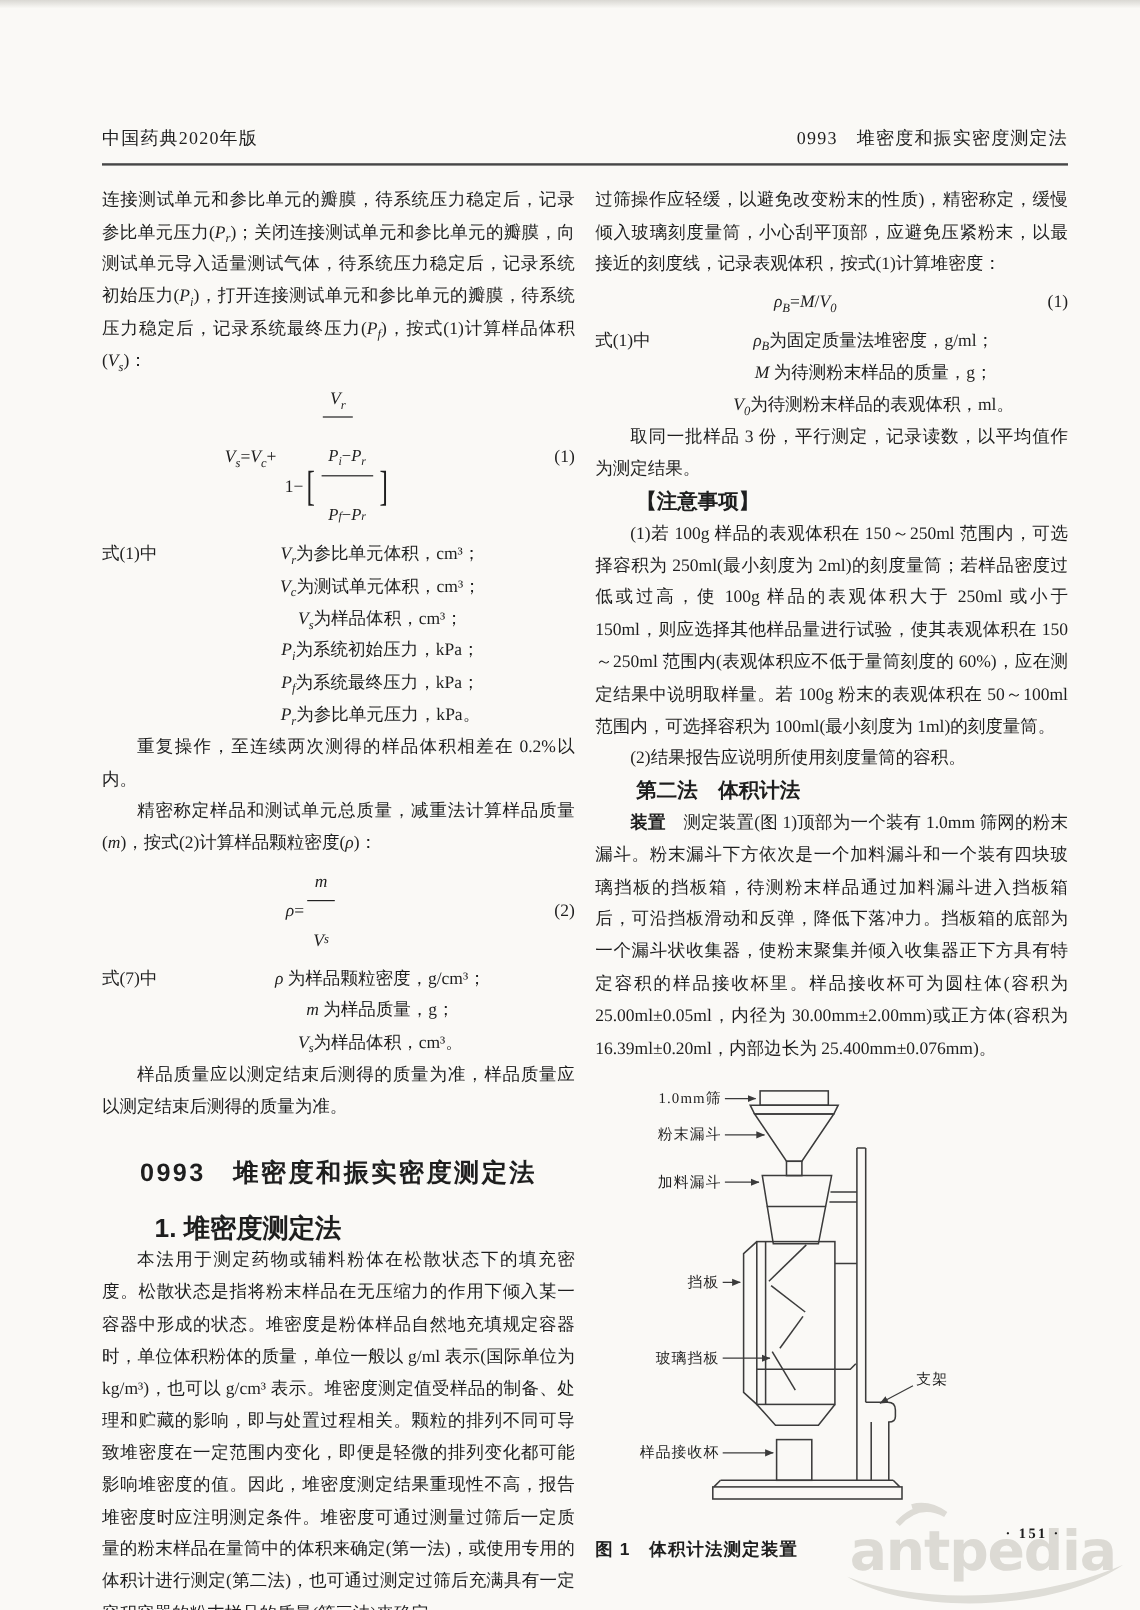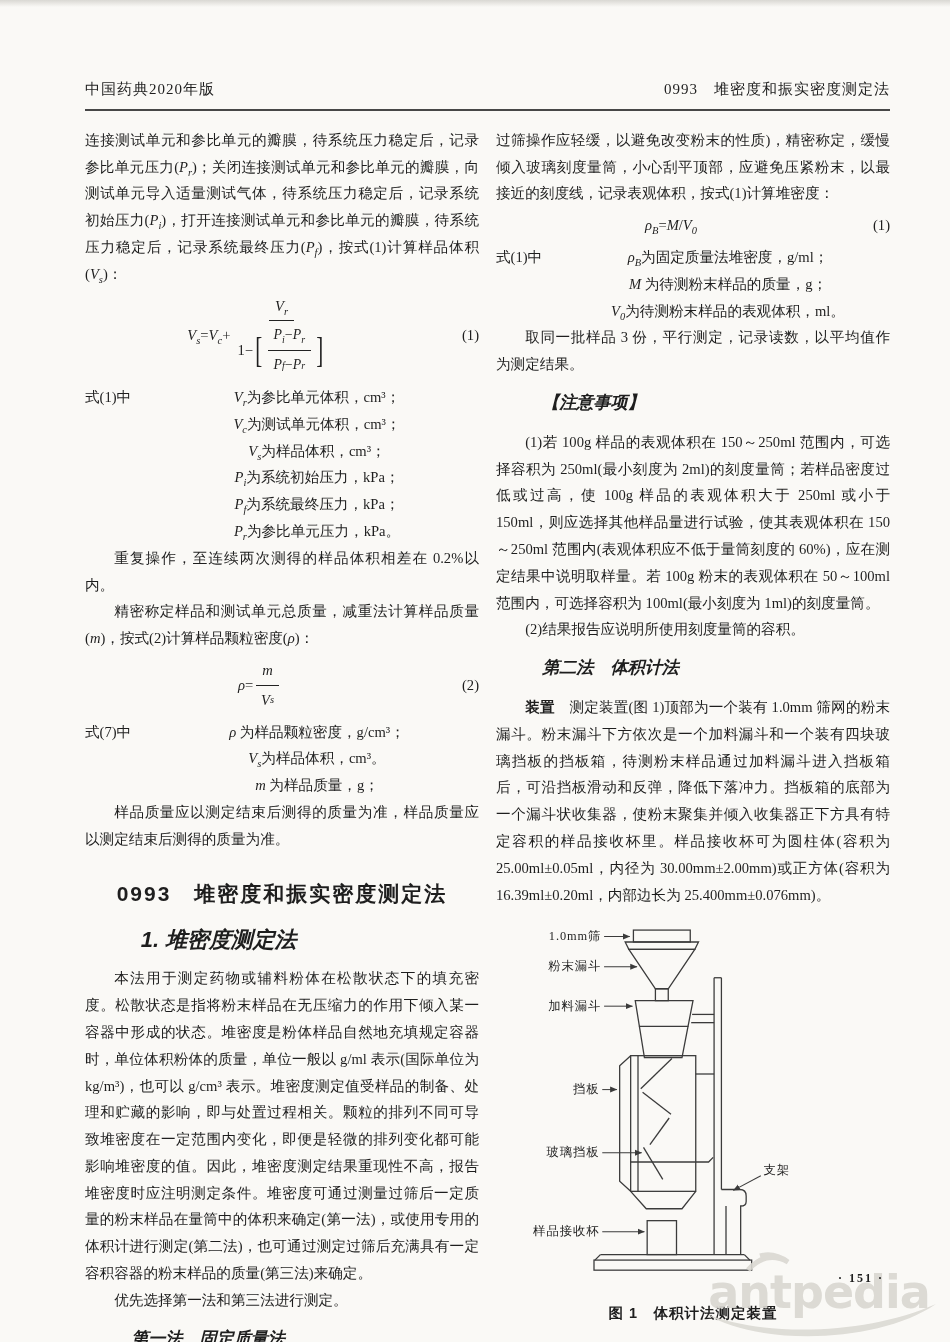--- a/index.html
+++ b/index.html
@@ -15,57 +15,57 @@
     overflow:hidden;
   }
   .page::before{
     content:"";position:absolute;left:0;top:0;right:0;height:7px;
     background:linear-gradient(180deg,rgba(185,183,176,.5),rgba(185,183,176,0));
     pointer-events:none;
   }
   .inner{margin:0 60px 0 85px;}
   header.doc-header{
     display:flex;justify-content:space-between;align-items:flex-end;
-    padding-top:76px;
+    padding-top:103px;
     font-size:15px;letter-spacing:1px;
   }
   .rule{border-top:2px solid #474747;margin-top:6px;}
   .columns{display:flex;gap:17px;margin-top:16px;}
   .col{width:394px;flex:none;text-align:justify;}
   p{margin:0;text-indent:2em;}
   p.cont{text-indent:0;}
   p sub,.math sub{font-style:italic;}
   sub{font-size:.72em;line-height:0;}
   i{font-family:"Liberation Serif","DejaVu Serif",serif;}
   
   .eq-row{display:flex;align-items:center;margin:5px 0;}
   .eq-body{flex:1;display:flex;justify-content:center;align-items:center;text-indent:0;}
   .eq-num{width:44px;text-align:right;flex:none;}
-  .frac{display:inline-flex;flex-direction:column;align-items:center;margin:0 3px;text-align:center;}
+  .frac{display:inline-flex;flex-direction:column;align-items:center;margin:0 3px;text-align:center;gap:19px;}
   .frac>.num{border-bottom:1.3px solid #222;padding:0 6px 1px;}
   .frac>.den{padding:1px 4px 0;display:flex;align-items:center;}
   .frac.inner{font-size:.95em;}
   .bbr{font-size:2.4em;font-weight:300;line-height:.85;display:inline-block;transform:scaleX(.6);font-style:normal;}
   
   .def-row{display:flex;text-align:left;}
   .def-prefix{width:70px;flex:none;}
   .def-body{flex:1;text-align:center;}
   
   .sec-title{
     font-family:"Liberation Sans","DejaVu Sans",sans-serif;
     font-size:21px;font-weight:700;text-align:center;
     letter-spacing:2px;margin:26px 0 18px;line-height:30px;text-indent:0;
   }
   .h-bold{
     font-family:"Liberation Sans","DejaVu Sans",sans-serif;
-    font-weight:700;text-indent:2em;margin:12px;font-style:italic;
+    font-weight:700;text-indent:2em;margin:0;
   }
   .lead{font-family:"Liberation Sans","DejaVu Sans",sans-serif;font-weight:700;}
   
-  figure.apparatus-figure{margin:10px 0 0;text-align:center;}
+  figure.apparatus-figure{margin:10px 0 0;}
   figure.apparatus-figure svg{display:block;margin:0 auto;}
   figcaption{
     font-family:"Liberation Sans","DejaVu Sans",sans-serif;
     font-weight:700;font-size:14.5px;margin-top:4px;letter-spacing:1px;
   }
   .fig-label{font-size:13.5px;fill:#1e1e1e;letter-spacing:1px;}
   
   .page-num{
     position:absolute;right:66px;bottom:50px;
     font-size:12px;font-weight:700;letter-spacing:2px;
@@ -151,25 +151,25 @@
           <span class="eq-num">(2)</span>
         </div>
 
         <div class="def-block">
           <div class="def-row">
               <span class="def-prefix">式(7)中</span>
               <span class="def-body math"><i>ρ</i> 为样品颗粒密度，g/cm³；</span>
             </div>
           <div class="def-row">
               <span class="def-prefix"></span>
+              <span class="def-body math"><i>m</i> 为样品质量，g；</span>
+            </div>
+          <div class="def-row">
+              <span class="def-prefix"></span>
               <span class="def-body math"><i>V</i><sub>s</sub>为样品体积，cm³。</span>
-            </div>
-          <div class="def-row">
-              <span class="def-prefix"></span>
-              <span class="def-body math"><i>m</i> 为样品质量，g；</span>
             </div>
         </div>
 
         <p>样品质量应以测定结束后测得的质量为准，样品质量应以测定结束后测得的质量为准。</p>
 
         <h1 class="sec-title">0993　堆密度和振实密度测定法</h1>
         <h2 class="h-bold">1. 堆密度测定法</h2>
         <p>本法用于测定药物或辅料粉体在松散状态下的填充密度。松散状态是指将粉末样品在无压缩力的作用下倾入某一容器中形成的状态。堆密度是粉体样品自然地充填规定容器时，单位体积粉体的质量，单位一般以 g/ml 表示(国际单位为 kg/m³)，也可以 g/cm³ 表示。堆密度测定值受样品的制备、处理和贮藏的影响，即与处置过程相关。颗粒的排列不同可导致堆密度在一定范围内变化，即便是轻微的排列变化都可能影响堆密度的值。因此，堆密度测定结果重现性不高，报告堆密度时应注明测定条件。堆密度可通过测量过筛后一定质量的粉末样品在量筒中的体积来确定(第一法)，或使用专用的体积计进行测定(第二法)，也可通过测定过筛后充满具有一定容积容器的粉末样品的质量(第三法)来确定。</p>
         <p>优先选择第一法和第三法进行测定。</p>
         <h3 class="h-bold">第一法　固定质量法</h3>

